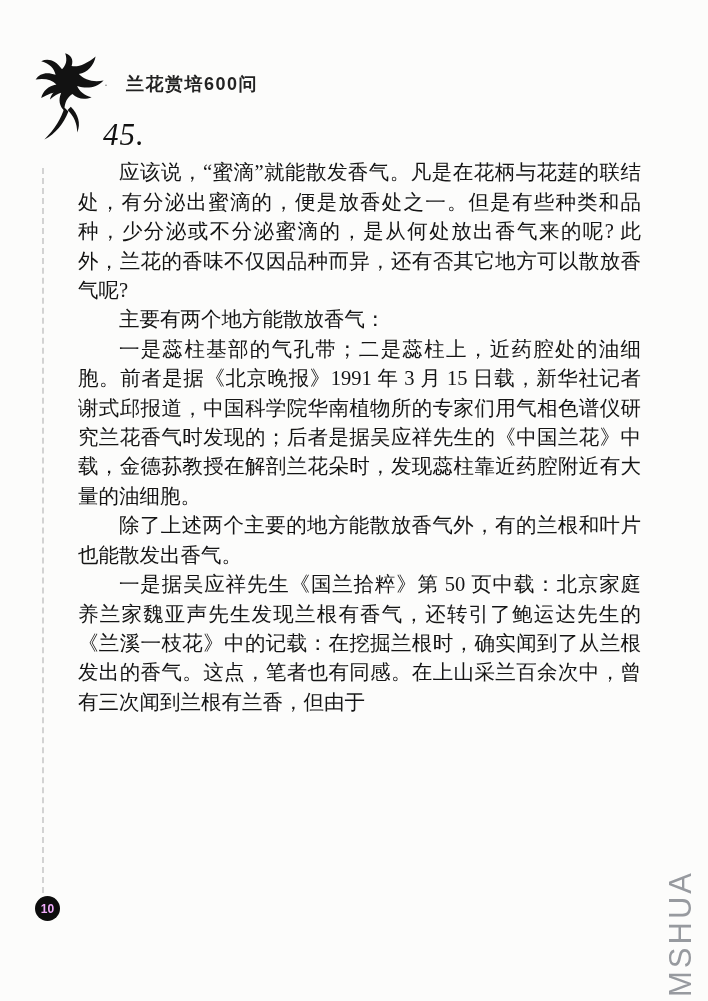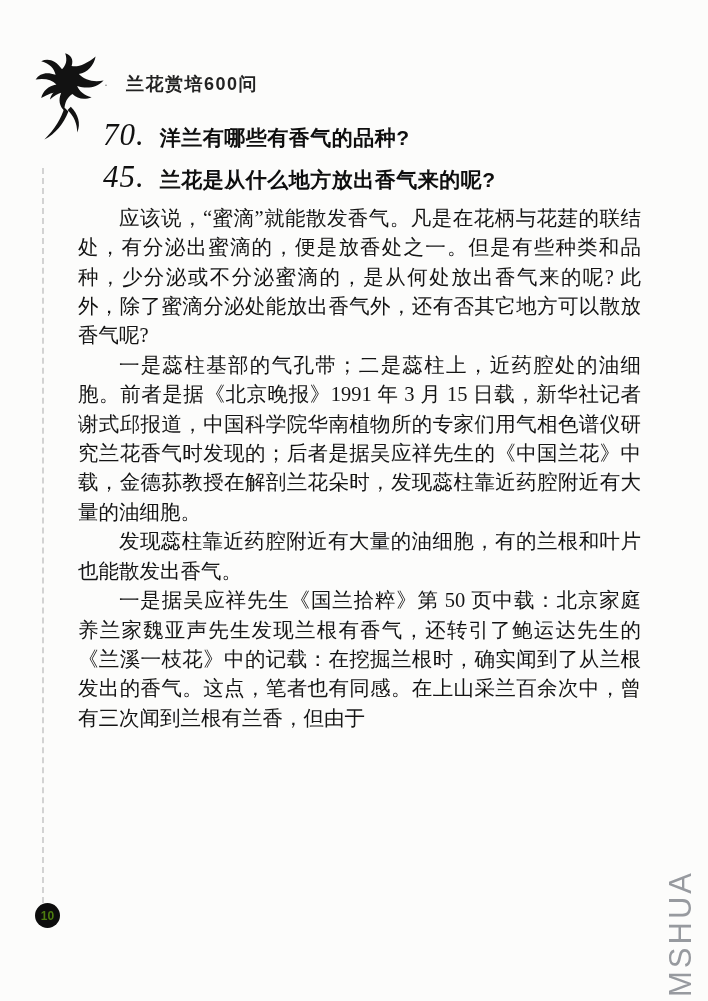--- a/index.html
+++ b/index.html
@@ -41,25 +41,24 @@
     letter-spacing:1px;
   }
   .section-title {
     font-family:"Liberation Sans", sans-serif;
     font-weight:bold; font-size:21px; color:#0e0e0e; letter-spacing:.5px;
   }
   
   .page-badge {
     position:absolute; left:35px; top:896px; width:25px; height:25px;
     background:#0d0d0d; border-radius:50%;
-    color:#4d7c0f; font-family:"Liberation Sans", sans-serif;
+    color:#f0abfc; font-family:"Liberation Sans", sans-serif;
     font-size:12px; font-weight:bold;
     display:flex; align-items:center; justify-content:center;
     letter-spacing:0;
-    margin-top:7px;
   }
   
   .watermark {
     position:absolute; left:660px; top:842px; height:155px; width:42px;
     writing-mode:vertical-rl; transform:rotate(180deg);
     font-family:"Liberation Sans", sans-serif;
     font-size:31px; color:#8d9096; letter-spacing:3px;
     text-align:left; line-height:42px; opacity:.9;
   }
 </style>
@@ -76,34 +75,30 @@
     <path fill="#121212" d="M47 71 C55 79 59 88 59 99 C64 88 60 76 51 67 Z"></path>
     <path fill="#121212" d="M36 44 C30 47 26 52 25 58 C30 53 35 50 40 49 Z"></path>
   </svg>
 
   <span class="title-dot">·</span>
   <div class="book-title">兰花赏培600问</div>
 
   <div class="body-col">
 
 
-    <div class="section-heading">
-      <span class="section-number">70.</span>
-      <span class="section-title">洋兰有哪些有香气的品种?</span>
-    </div>
 
 
     <div class="section-heading">
       <span class="section-number">45.</span>
-      <span class="section-title">兰花是从什么地方放出香气来的呢?</span>
     </div>
 
-    <p class="para">应该说，“蜜滴”就能散发香气。凡是在花柄与花莛的联结处，有分泌出蜜滴的，便是放香处之一。但是有些种类和品种，少分泌或不分泌蜜滴的，是从何处放出香气来的呢? 此外，除了蜜滴分泌处能放出香气外，还有否其它地方可以散放香气呢?</p>
+    <p class="para">应该说，“蜜滴”就能散发香气。凡是在花柄与花莛的联结处，有分泌出蜜滴的，便是放香处之一。但是有些种类和品种，少分泌或不分泌蜜滴的，是从何处放出香气来的呢? 此外，兰花的香味不仅因品种而异，还有否其它地方可以散放香气呢?</p>
+    <p class="para">主要有两个地方能散放香气：</p>
     <p class="para">一是蕊柱基部的气孔带；二是蕊柱上，近药腔处的油细胞。前者是据《北京晚报》1991 年 3 月 15 日载，新华社记者谢式邱报道，中国科学院华南植物所的专家们用气相色谱仪研究兰花香气时发现的；后者是据吴应祥先生的《中国兰花》中载，金德荪教授在解剖兰花朵时，发现蕊柱靠近药腔附近有大量的油细胞。</p>
-    <p class="para">发现蕊柱靠近药腔附近有大量的油细胞，有的兰根和叶片也能散发出香气。</p>
+    <p class="para">除了上述两个主要的地方能散放香气外，有的兰根和叶片也能散发出香气。</p>
     <p class="para">一是据吴应祥先生《国兰拾粹》第 50 页中载：北京家庭养兰家魏亚声先生发现兰根有香气，还转引了鲍运达先生的《兰溪一枝花》中的记载：在挖掘兰根时，确实闻到了从兰根发出的香气。这点，笔者也有同感。在上山采兰百余次中，曾有三次闻到兰根有兰香，但由于</p>
 
   </div>
 
   <div class="page-badge">10</div>
 
   <div class="watermark">MSHUA</div>
 
 </div>
 

